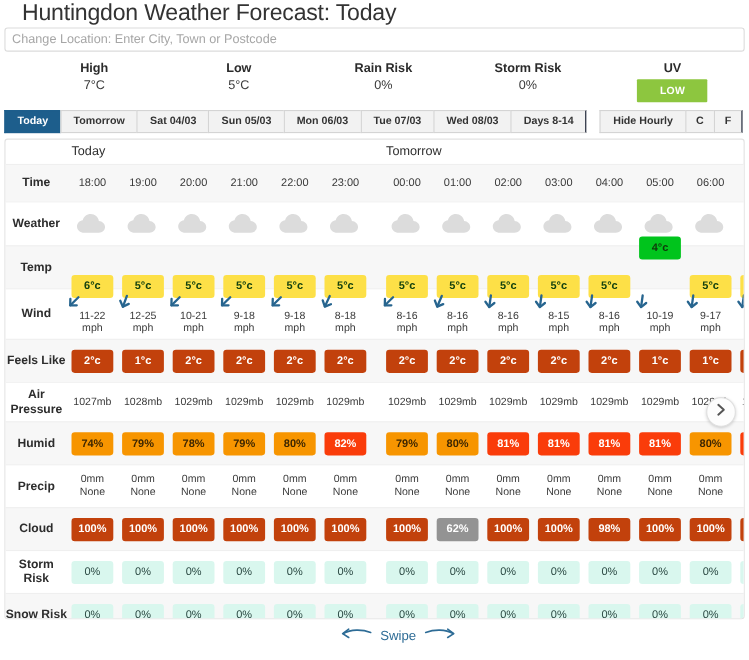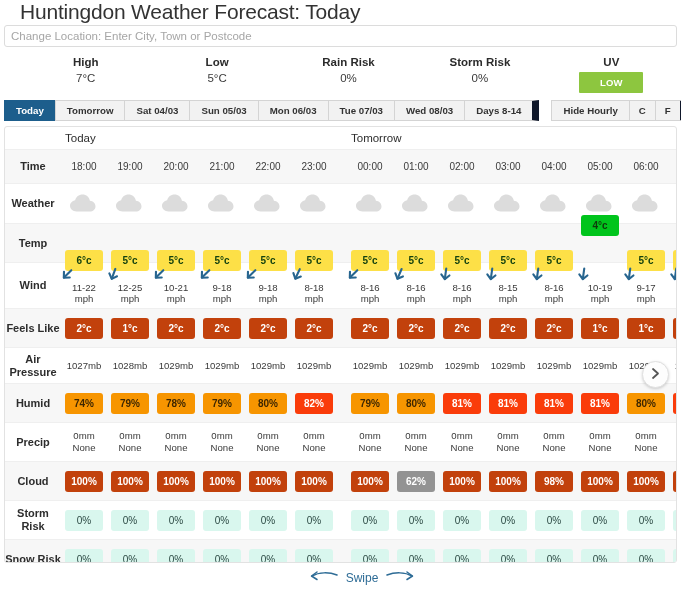--- a/index.html
+++ b/index.html
@@ -88,21 +88,21 @@
     font-size: 9.7px;
     font-weight: bold;
     color: #333333;
     background: #f2f2f2;
     border: 1px solid #d4d4d4;
     border-right: none;
     white-space: nowrap;
     text-align: center;
     cursor: pointer;
   }
-  .btn:last-child { border-right: 7px solid #0f172a; }
+  .btn:last-child { border-right: 1px solid #0f172a; }
   .btn.active {
     background: #1d5e8c;
     color: #ffffff;
     border-color: #1d5e8c;
   }
   .btn.narrow { padding: 0 9px; }
 
   
   .table-wrap {
     margin: 5px 4px 0 4px;

